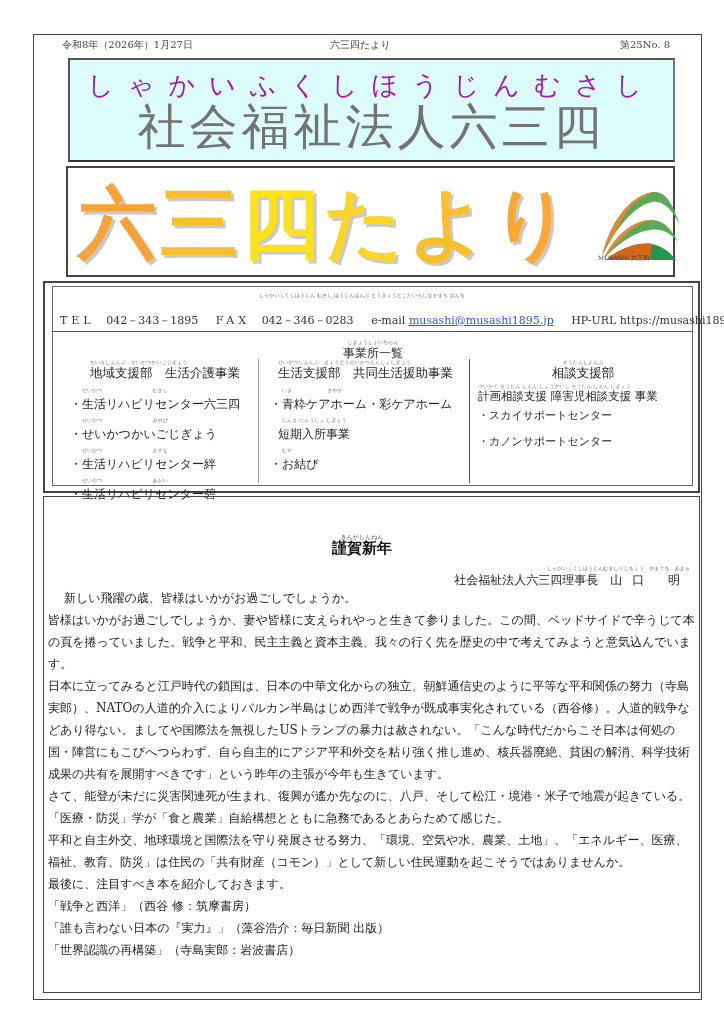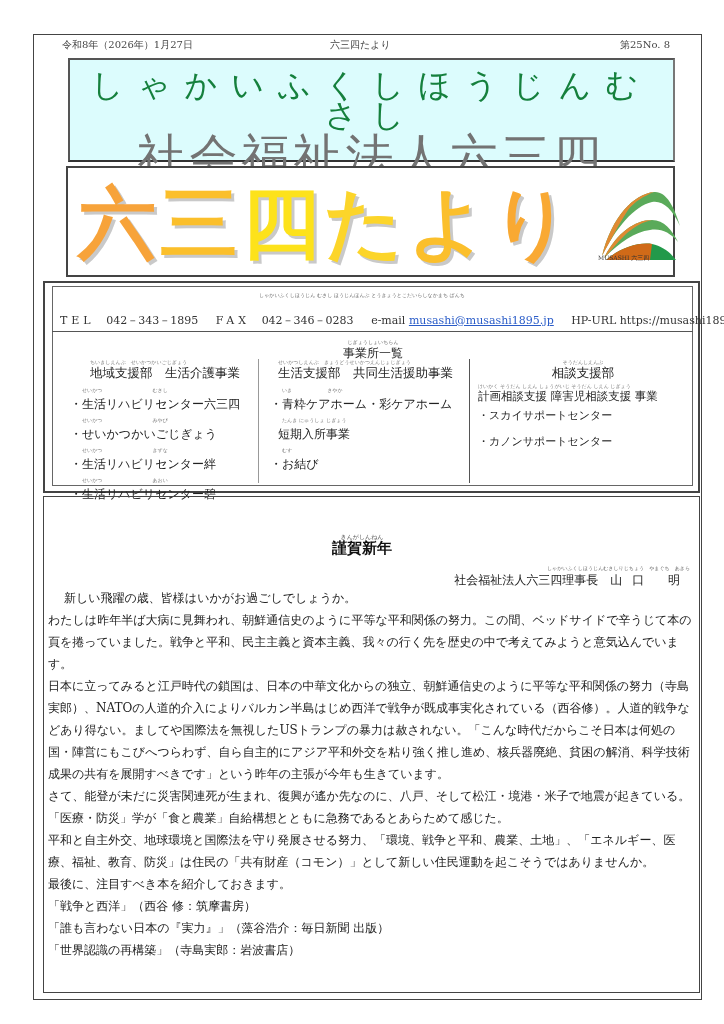--- a/index.html
+++ b/index.html
@@ -17,22 +17,22 @@
     }
     .hdr.left { left: 62px; }
     .hdr.center { left: 330px; }
     .hdr.right { left: 620px; }
     .title-box {
       position: absolute; left: 68px; top: 58px; width: 607px; height: 104px;
       background: #dcfcfd; border: 2px solid #555; border-right-color:#777; border-bottom-color:#333;
       box-sizing: border-box; text-align: center;
     }
     .title-ruby {
-      font-family: "DejaVu Sans", sans-serif; font-size: 32px; letter-spacing: 14px;
-      margin-top: 10px; color: #15803d; line-height: 30px;
+      font-family: "DejaVu Sans", sans-serif; font-size: 26px; letter-spacing: 14px;
+      margin-top: 10px; color: #a21caf; line-height: 30px;
     }
     .title-main {
       font-family: "DejaVu Serif", serif; font-size: 48px; letter-spacing: 4px;
       line-height: 56px; color: #737373; margin-top: -2px;
     }
     .banner-box {
       position: absolute; left: 66px; top: 166px; width: 609px; height: 111px;
       border: 2px solid #444; box-sizing: border-box; background: #fff;
     }
     .banner-text {
@@ -217,23 +217,23 @@
 <div class="greeting-ruby">きんがしんねん</div>
 <div class="greeting">謹賀新年</div>
 
 <div class="author">
   <div class="author-ruby">しゃかいふくしほうじんむさしりじちょう　やまぐち　あきら</div>
   <span>社会福祉法人六三四理事長</span><span class="name">山口 明</span>
 </div>
 
 <div class="body-text">
   <p class="indent">新しい飛躍の歳、皆様はいかがお過ごしでしょうか。</p>
-  <p>わたしは昨年半ば大病に見舞われ、朝鮮通信史のように平等な平和関係の努力。この間、ベッドサイドで辛うじて本の頁を捲っていました。戦争と平和、民主主義と資本主義、我々の行く先を歴史の中で考えてみようと意気込んでいます。</p>
+  <p>皆様はいかがお過ごしでしょうか、妻や皆様に支えられやっと生きて参りました。この間、ベッドサイドで辛うじて本の頁を捲っていました。戦争と平和、民主主義と資本主義、我々の行く先を歴史の中で考えてみようと意気込んでいます。</p>
   <p>日本に立ってみると江戸時代の鎖国は、日本の中華文化からの独立、朝鮮通信史のように平等な平和関係の努力（寺島実郎）、NATOの人道的介入によりバルカン半島はじめ西洋で戦争が既成事実化されている（西谷修）。人道的戦争などあり得ない。ましてや国際法を無視したUSトランプの暴力は赦されない。「こんな時代だからこそ日本は何処の国・陣営にもこびへつらわず、自ら自主的にアジア平和外交を粘り強く推し進め、核兵器廃絶、貧困の解消、科学技術成果の共有を展開すべきです」という昨年の主張が今年も生きています。</p>
   <p>さて、能登が未だに災害関連死が生まれ、復興が遙か先なのに、八戸、そして松江・境港・米子で地震が起きている。「医療・防災」学が「食と農業」自給構想とともに急務であるとあらためて感じた。</p>
-  <p>平和と自主外交、地球環境と国際法を守り発展させる努力、「環境、戦争と平和、農業、土地」、「エネルギー、医療、福祉、教育、防災」は住民の「共有財産（コモン）」として新しい住民運動を起こそうではありませんか。</p>
+  <p>平和と自主外交、地球環境と国際法を守り発展させる努力、「環境、空気や水、農業、土地」、「エネルギー、医療、福祉、教育、防災」は住民の「共有財産（コモン）」として新しい住民運動を起こそうではありませんか。</p>
   <p>最後に、注目すべき本を紹介しておきます。</p>
   <div class="books">
     <p>「戦争と西洋」（西谷 修：筑摩書房）</p>
     <p>「誰も言わない日本の『実力』」（藻谷浩介：毎日新聞 出版）</p>
     <p>「世界認識の再構築」（寺島実郎：岩波書店）</p>
   </div>
 </div>
 
 </body></html>

